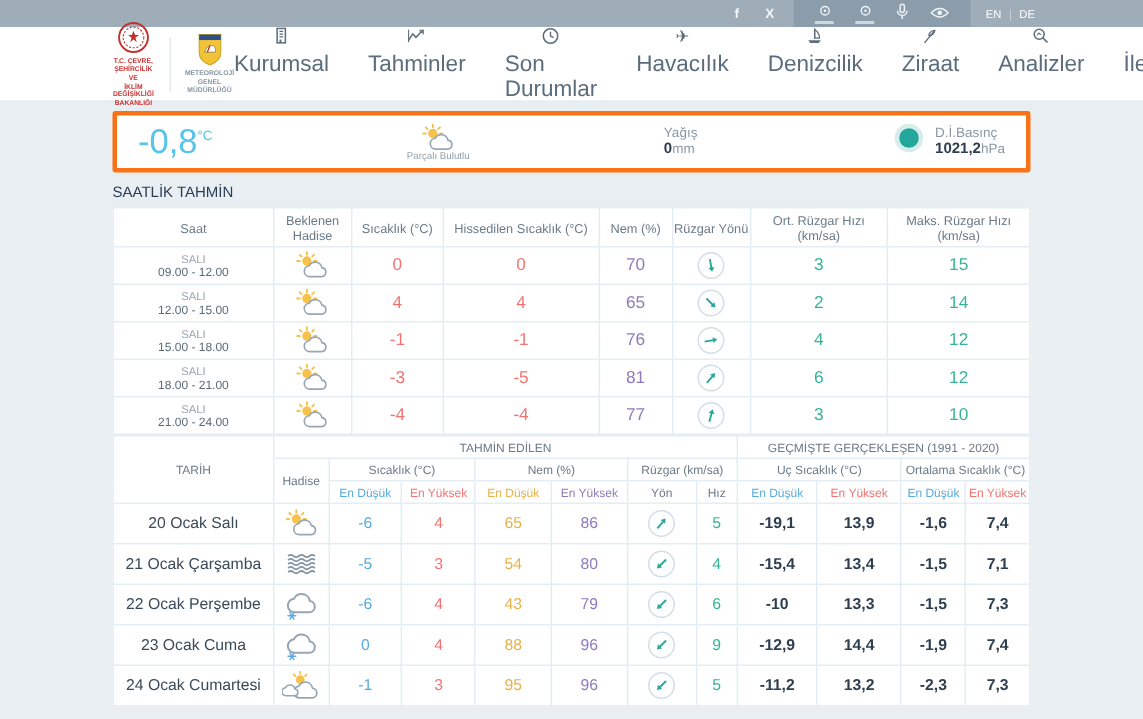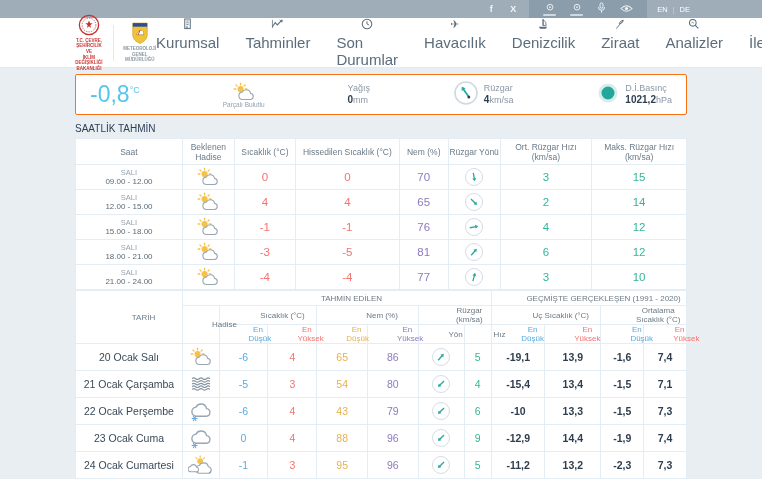--- a/index.html
+++ b/index.html
@@ -24,42 +24,42 @@
   .logo1 .logo-cap { color:#c33; font-weight:bold; }
   .logo2 .logo-cap { color:#8a97a2; font-weight:bold; }
   .logo-div { width:1px; height:36px; background:#e3e9ed; }
   .nav { display:flex; gap:26px; margin-left:auto; margin-right:6px; }
   .nav-item { display:flex; flex-direction:column; align-items:center; gap:3px;
     text-decoration:none; cursor:pointer; }
   .nav-item span.lbl { font-size:15px; color:#5b6d7c; }
   .nico { height:13px; display:flex; align-items:center; color:#5b6d7c; font-size:11px; }
   
   .container { width:612px; margin:0 auto; }
-  .card { margin-top:6px; background:#fff; border:1px solid #f97316; border-radius:2px;
+  .card { margin-top:6px; background:#fff; border:3px solid #f97316; border-radius:2px;
     height:41px; display:flex; align-items:center; padding:0 14px;
     justify-content:space-between; }
   .temp { font-size:23px; color:#56c5ec; font-weight:300; }
   .temp sup { font-size:9px; }
   .cond { display:flex; flex-direction:column; align-items:center; }
   .cond-cap { font-size:6.5px; color:#93a1ad; margin-top:-1px; }
   .metric { display:flex; align-items:center; gap:5px; }
   .m-col { display:flex; flex-direction:column; line-height:1.2; }
   .m-val { font-size:9px; color:#8a98a5; }
   .m-val b { font-size:10px; color:#2f3e4e; }
   
   .sec-title { font-size:10px; font-weight:normal; color:#2b3f55; margin:8px 0 4px; }
   
   table { width:100%; border-collapse:collapse; background:#fff; table-layout:fixed; }
   th, td { border:1px solid #e4edf4; text-align:center; vertical-align:middle; }
   th { font-weight:normal; color:#6a7a88; font-size:8.5px; }
   .hourly th { height:26px; }
   .hourly td { height:25px; font-size:11.5px; }
   .cell-day { font-size:7.5px; color:#97a4b0; }
   .cell-time { font-size:8px; color:#5a6a77; }
-  .daily th { height:15px; font-size:8px;padding-left:29px; }
+  .daily th { height:15px; font-size:8px; }
   .daily td { height:27px; font-size:10.5px; }
   .date-cell { font-size:9px; color:#3a4a58; }
   .c-red  { color:#f2736f; }
   .c-pur  { color:#8d7bbd; }
   .c-teal { color:#35b597; }
   .c-blue { color:#58abdf; }
   .c-gold { color:#e7b24b; }
   .c-dark { color:#2f3e4e; font-weight:bold; font-size:10px; }
   .h-blue { color:#58abdf; } .h-red { color:#f2736f; }
   .h-gold { color:#e7b24b; } .h-pur { color:#8d7bbd; }
@@ -234,36 +234,20 @@
       <span class="cond-cap">Parçalı Bulutlu</span>
     </div>
     <div class="metric">
       <div class="m-col">
         <span class="m-val">Yağış</span>
         <span class="m-val"><b>0</b><span>mm</span></span>
       </div>
     </div>
     <div class="metric">
       <span>
-        <svg width="26" height="26" viewBox="0 0 26 26">
-            <circle cx="13" cy="13" r="11" fill="none" stroke="#cfd9e1" stroke-width="1.6"></circle>
-            <g transform="rotate(-35 13 13)">
-              <line x1="13" y1="18" x2="13" y2="7" stroke="#2aa89d" stroke-width="1.8"></line>
-              <path d="M13 5.5l-2.4 3.4h4.8z" fill="#2aa89d"></path>
-              <circle cx="13" cy="18" r="1.4" fill="#31404f"></circle>
-            </g>
-          </svg>
-      </span>
-      <div class="m-col">
-        <span class="m-val">Rüzgar</span>
-        <span class="m-val"><b>4</b><span>km/sa</span></span>
-      </div>
-    </div>
-    <div class="metric">
-      <span>
         <svg width="24" height="24" viewBox="0 0 24 24">
             <circle cx="12" cy="12" r="8" fill="#23a79b" stroke="#d6edeb" stroke-width="3"></circle>
           </svg>
       </span>
       <div class="m-col">
         <span class="m-val">D.İ.Basınç</span>
         <span class="m-val"><b>1021,2</b><span>hPa</span></span>
       </div>
     </div>
   </div>

